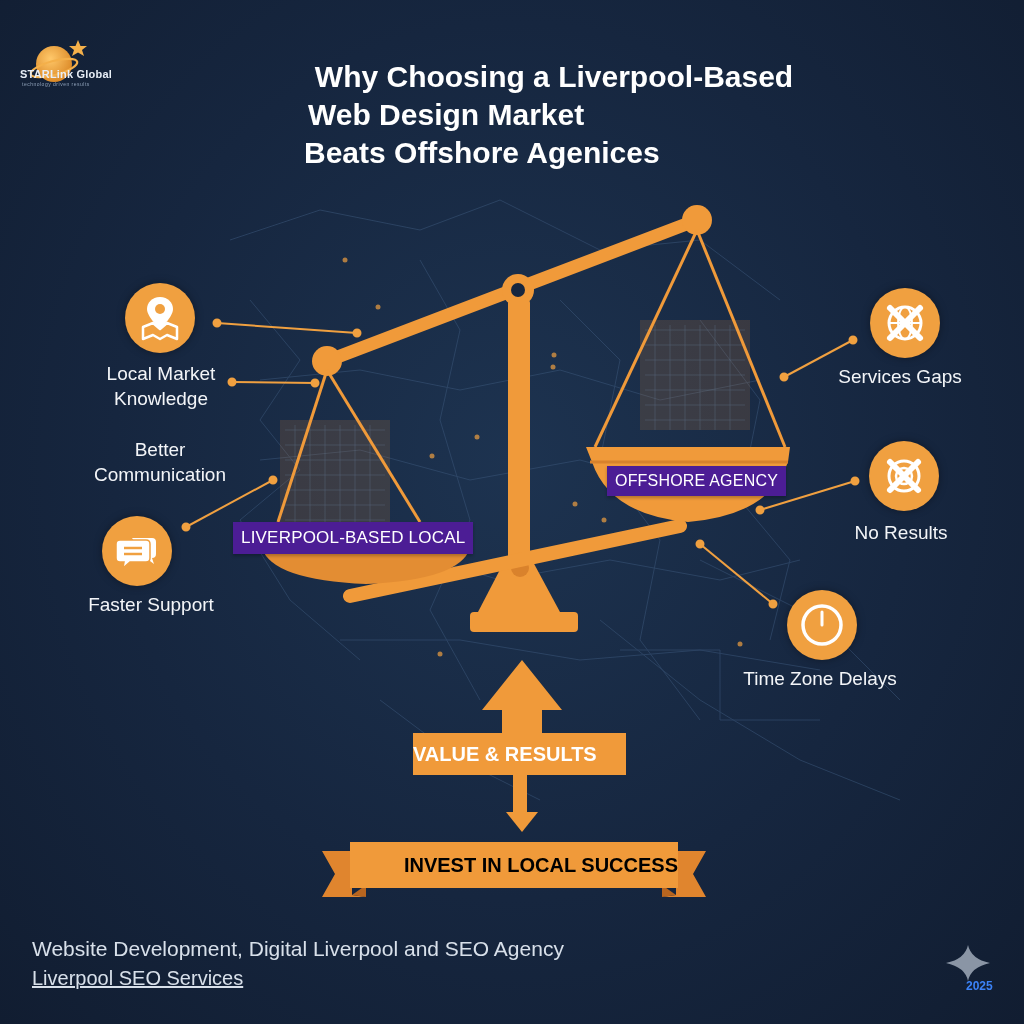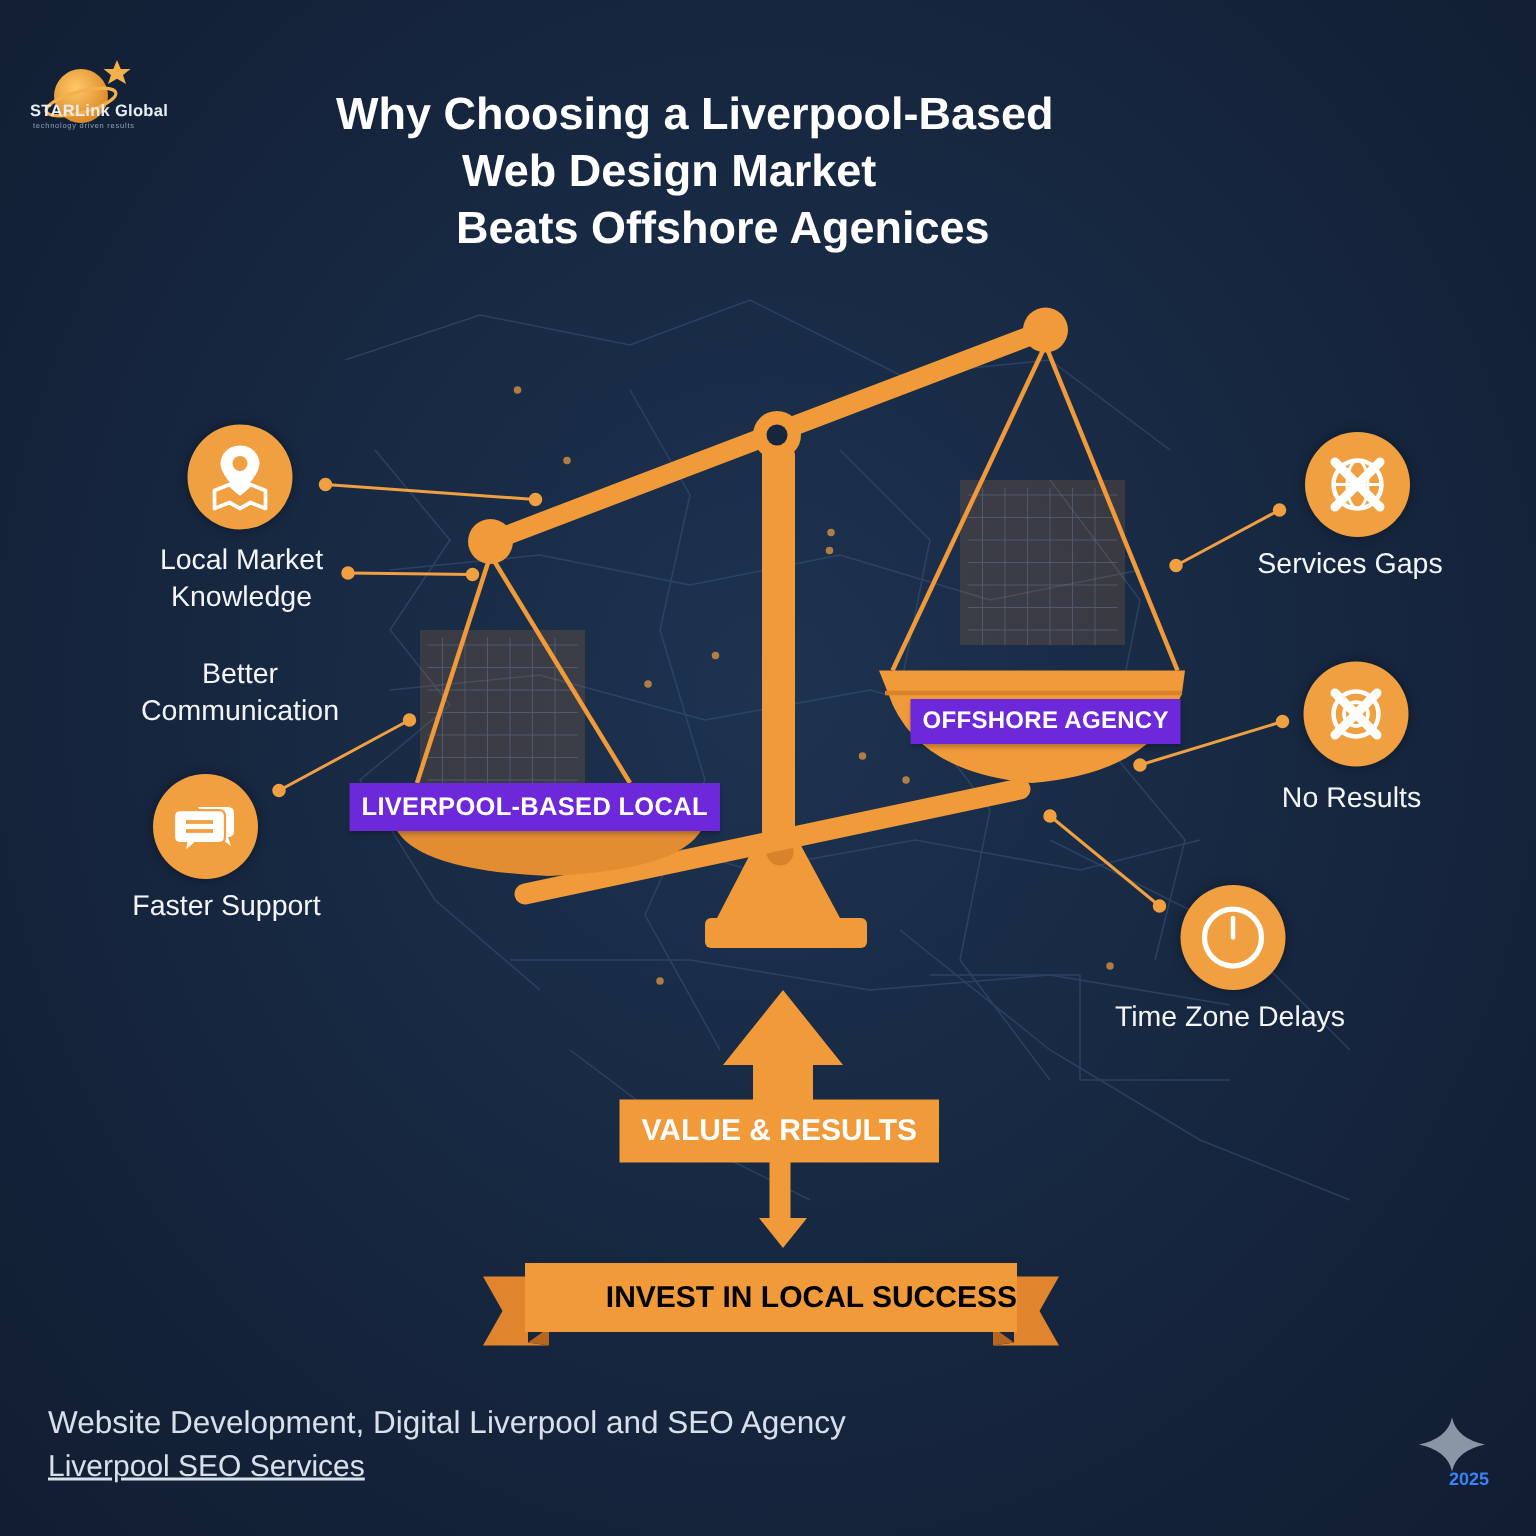--- a/index.html
+++ b/index.html
@@ -9,36 +9,36 @@
     font-family: "Liberation Sans", "DejaVu Sans", sans-serif;
     color:#fff;
   }
   .abs { position:absolute; }
   .map-bg { position:absolute; left:0; top:0; width:1024px; height:1024px; }
   .logo { left:18px; top:18px; width:110px; height:70px; }
   .logo-text { left:20px; top:68px; font-size:11px; font-weight:bold; color:#e8eef6; letter-spacing:0.2px; }
   .logo-sub { left:22px; top:81px; font-size:5px; color:#8ea0b8; letter-spacing:0.5px; }
   .title { left:140px; top:58px; width:720px; font-size:30px; font-weight:bold; line-height:38px; color:#fff; }
   .title div { white-space:nowrap; }
-  .t1 { margin-left:84px; }
+  .t1 { margin-left:108px;text-align:center; }
   .t2 { margin-left:168px; }
   .t3 { margin-left:164px; }
 
   .icon-circle { position:absolute; width:70px; height:70px; border-radius:50%; background:#f0a040; box-shadow:0 0 8px rgba(0,0,0,0.35); }
   .icon-circle svg { position:absolute; left:0; top:0; }
   .lbl { position:absolute; font-size:19px; color:#f3f5f8; text-align:center; line-height:25px; white-space:nowrap; }
 
   .pan-label {
-    position:absolute; background:#6d28d9; color:#fff; font-weight:bold; font-size:17px;
+    position:absolute; background:#4c1d95; color:#fff; font-weight:normal; font-size:17px;
     padding:0 8px; height:32px; line-height:32px; letter-spacing:0.2px; white-space:nowrap;
     box-shadow:0 2px 3px rgba(0,0,0,0.25);
   }
   .value-box {
     position:absolute; left:413px; top:733px; width:213px; height:42px; background:#f09a3a;
-    color:#fff; font-weight:bold; font-size:20px; text-align:center; line-height:42px;
+    color:#fff; font-weight:bold; font-size:20px; text-align:left; line-height:42px;
   }
   .banner-text {
     position:absolute; left:350px; top:843px; width:328px; height:44px; line-height:44px;
     text-align:right; font-weight:bold; font-size:20px; color:#000000;
   }
   .footer1 { left:32px; top:937px; font-size:21px; color:#d8e0ea; white-space:nowrap; }
   .footer2 { left:32px; top:967px; font-size:20px; color:#d8e0ea; text-decoration:underline; white-space:nowrap; }
   .year { left:966px; top:979px; font-size:12px; font-weight:bold; color:#3b82f6; }
 </style>
 </head>

